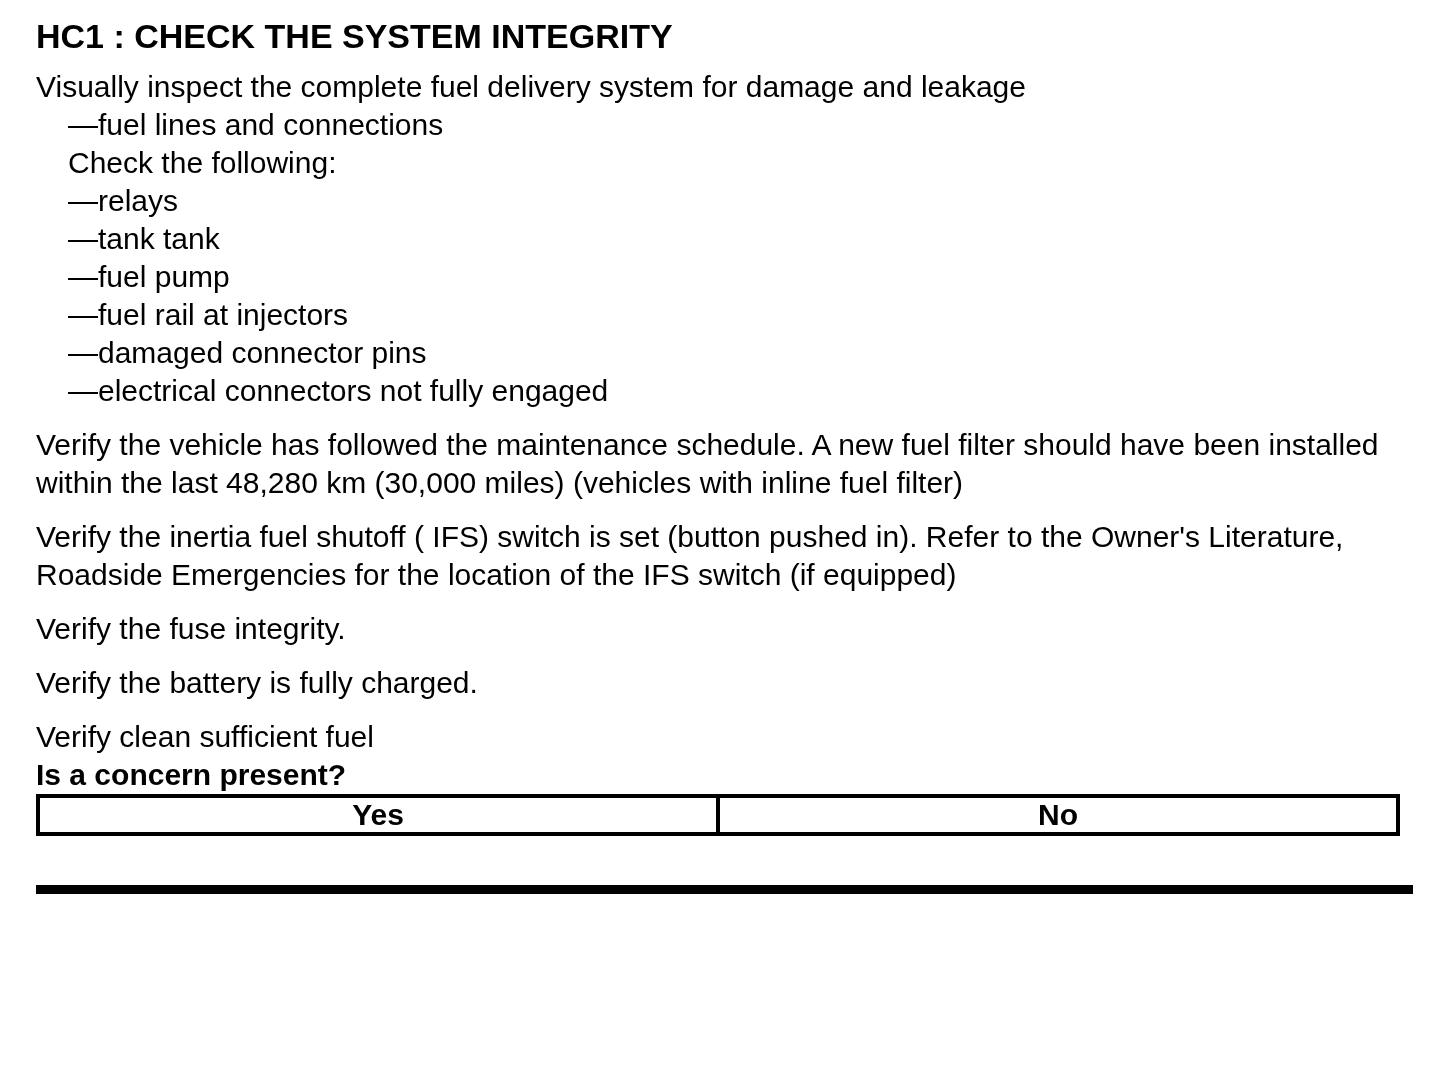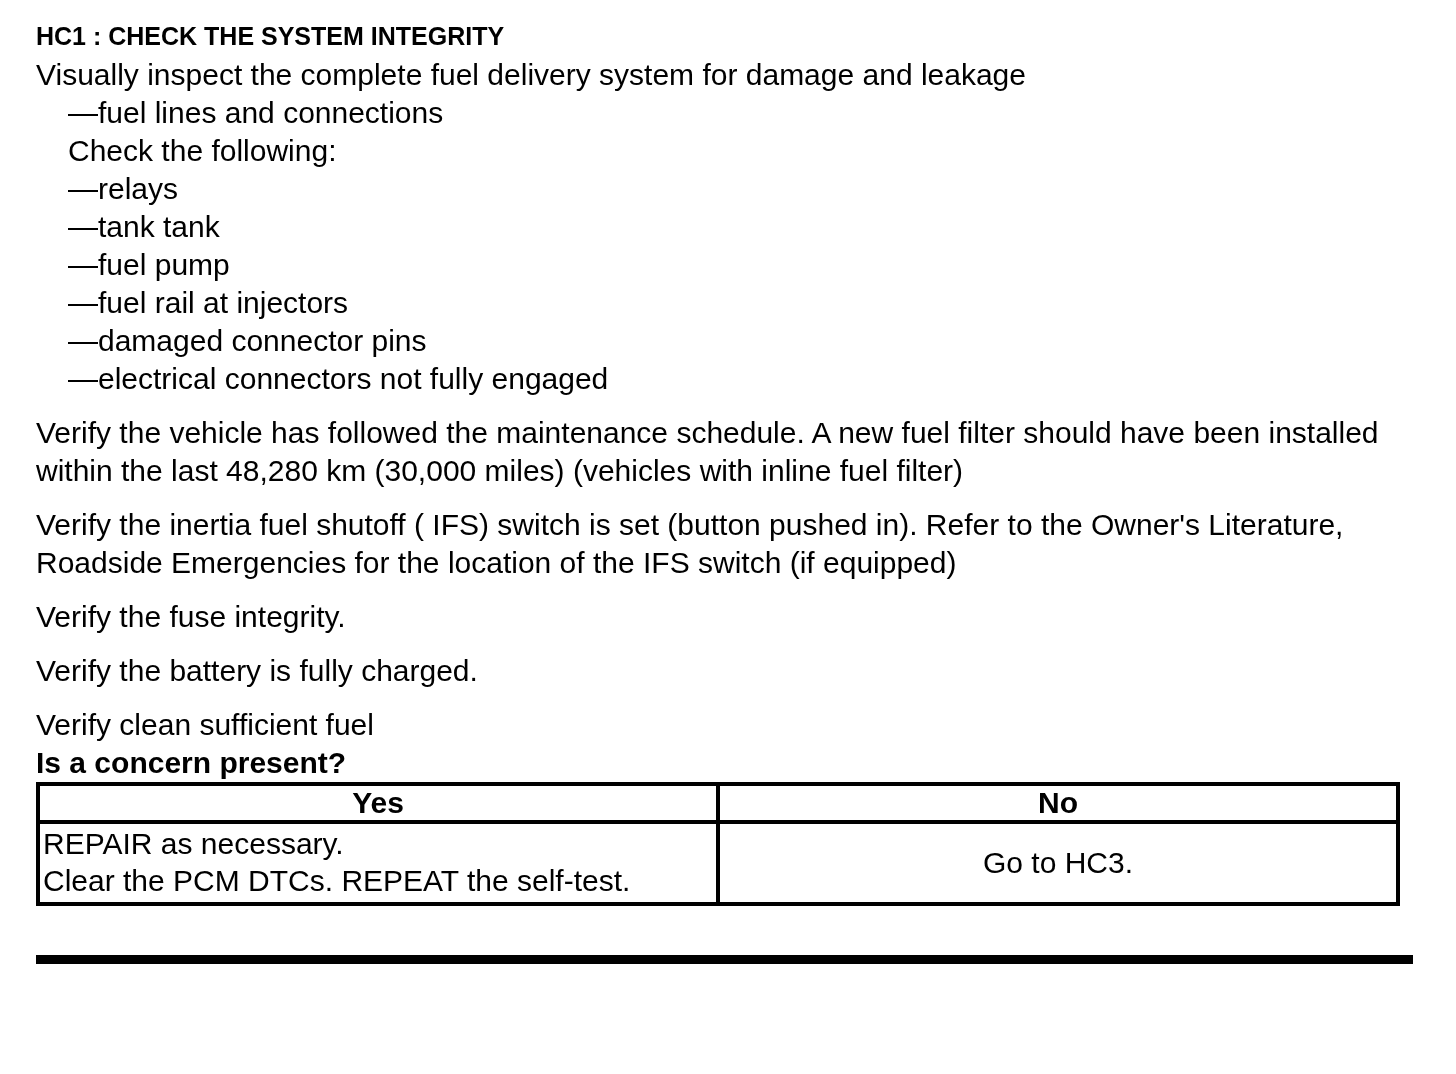--- a/index.html
+++ b/index.html
@@ -12,31 +12,31 @@
   }
   body {
     width: 1456px;
     height: 1074px;
     overflow: hidden;
   }
   .page {
     padding: 20px 43px 0 36px;
   }
   .doc-heading {
-    font-size: 25px;
+    font-size: 34px;
     font-weight: bold;
     line-height: 32px;
     white-space: nowrap;
   }
   .body-text {
     font-size: 30px;
     line-height: 38px;
   }
   .intro-block {
-    margin-top: 4px;
+    margin-top: 16px;
   }
   .indent {
     margin-left: 32px;
   }
   .para {
     margin-top: 16px;
   }
   .question {
     font-weight: bold;
   }
@@ -106,25 +106,18 @@
   <div class="body-text para">Verify clean sufficient fuel</div>
 
   <div class="body-text question">Is a concern present?</div>
 
   <table class="decision">
     <tbody>
       <tr>
         <th>Yes</th>
         <th>No</th>
       </tr>
-      <tr>
-        <td class="yes-cell">
-          <div>REPAIR as necessary.</div>
-          <div>Clear the PCM DTCs. REPEAT the self-test.</div>
-        </td>
-        <td class="no-cell">Go to HC3.</td>
-      </tr>
     </tbody>
   </table>
 
   <div class="bottom-rule"></div>
 
 </div>
 
 </body></html>

